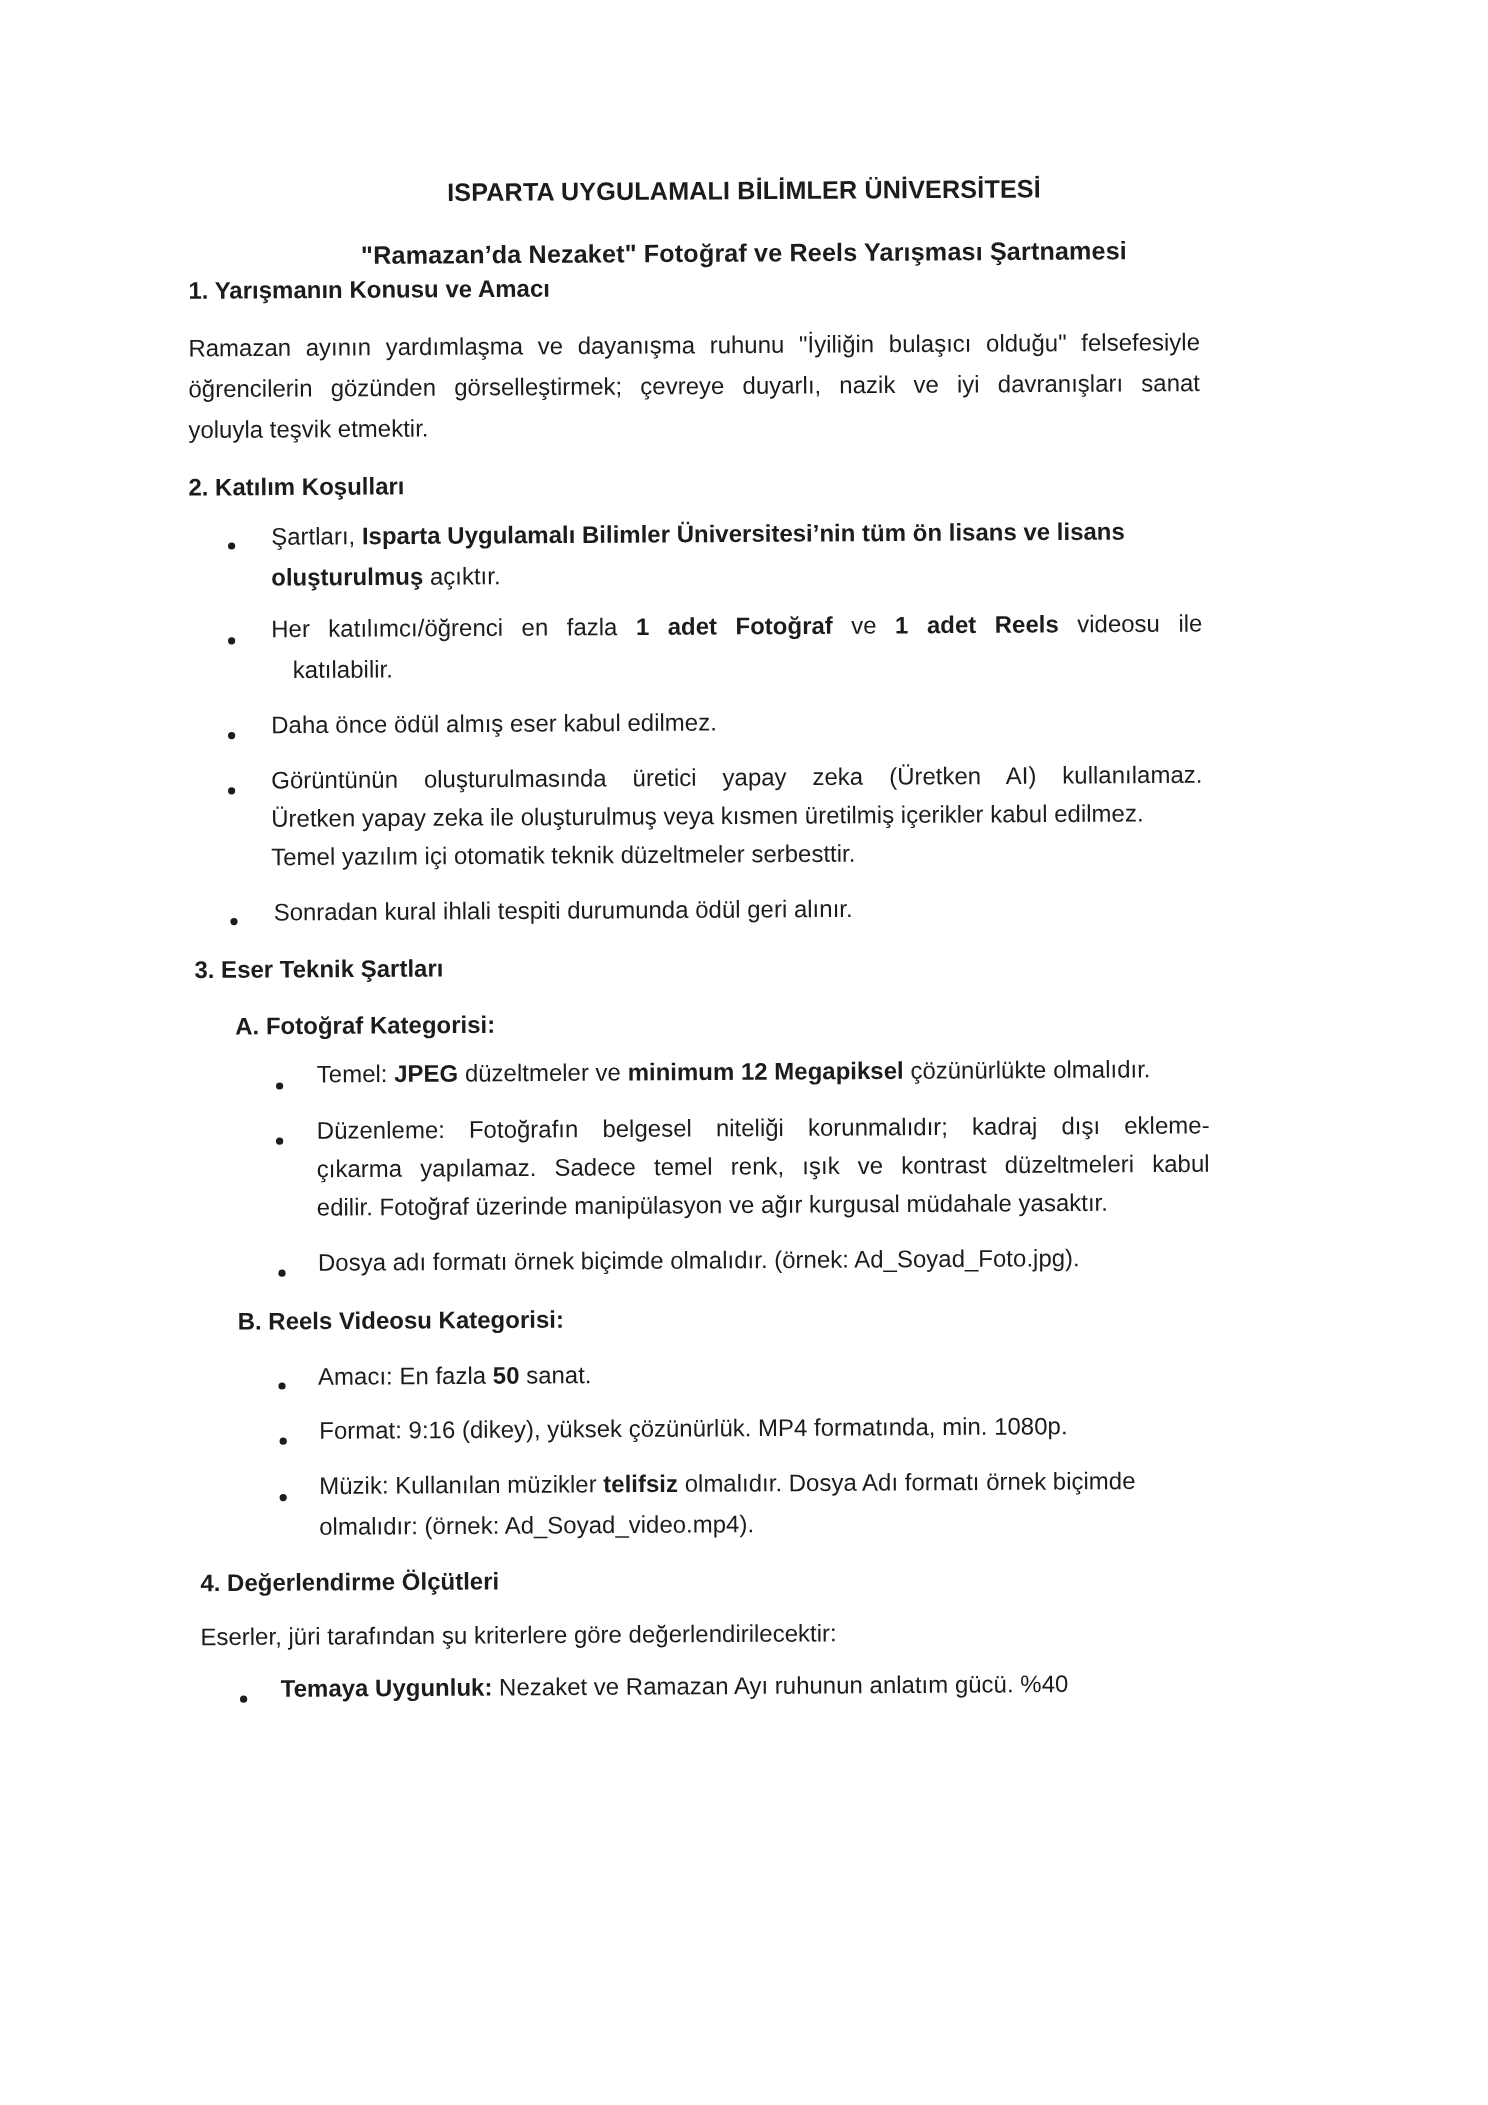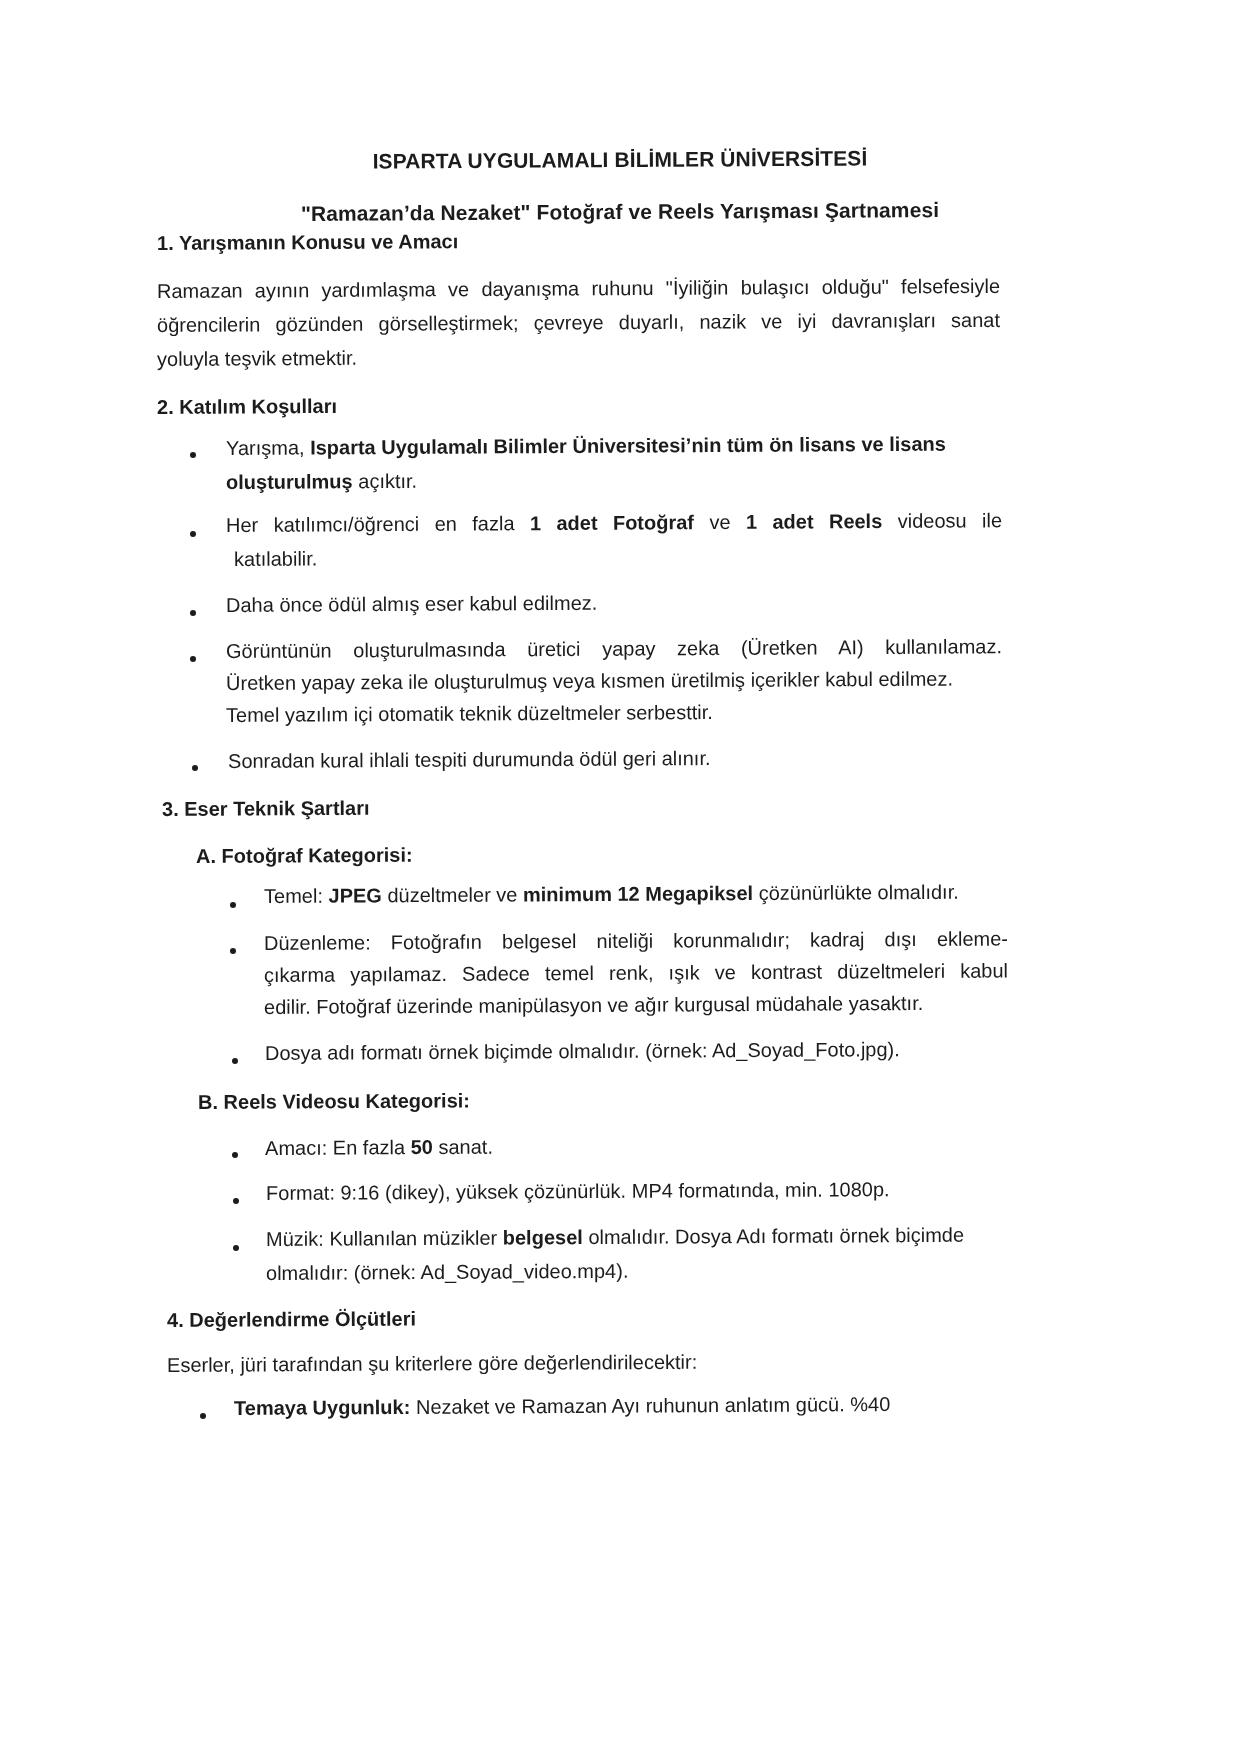--- a/index.html
+++ b/index.html
@@ -37,31 +37,31 @@
 
   <div class="h rot" style="left:157px; top:232px;">1. Yarışmanın Konusu ve Amacı</div>
   <div class="line just rot" style="left:157px; top:280px; width:843px;">Ramazan ayının yardımlaşma ve dayanışma ruhunu "İyiliğin bulaşıcı olduğu" felsefesiyle</div>
   <div class="line just rot" style="left:157px; top:314px; width:843px;">öğrencilerin gözünden görselleştirmek; çevreye duyarlı, nazik ve iyi davranışları sanat</div>
   <div class="line rot" style="left:157px; top:348px;">yoluyla teşvik etmektir.</div>
 
   <div class="h rot" style="left:157px; top:396px;">2. Katılım Koşulları</div>
 
   <div class="bullet" style="left:190px; top:452px;"></div>
   <div class="line rot" style="left:226px; top:437px;">
-    <span>Yarışma, </span><b>Isparta Uygulamalı Bilimler Üniversitesi’nin tüm ön lisans ve lisans</b>
+    <span>Şartları, </span><b>Isparta Uygulamalı Bilimler Üniversitesi’nin tüm ön lisans ve lisans</b>
   </div>
   <div class="line rot" style="left:226px; top:471px;">
     <b>oluşturulmuş</b><span> açıktır.</span>
   </div>
 
   <div class="bullet" style="left:190px; top:531px;"></div>
   <div class="line just rot" style="left:226px; top:514px; width:776px;">
     <span>Her katılımcı/öğrenci en fazla </span><b>1 adet Fotoğraf</b><span> ve </span><b>1 adet Reels</b><span> videosu ile</span>
   </div>
-  <div class="line rot" style="left:234px; top:548px;">katılabilir.</div>
+  <div class="line rot" style="left:244px; top:548px;">katılabilir.</div>
 
   <div class="bullet" style="left:190px; top:610px;"></div>
   <div class="line rot" style="left:226px; top:594px;">Daha önce ödül almış eser kabul edilmez.</div>
 
   <div class="bullet" style="left:190px; top:656px;"></div>
   <div class="line just rot" style="left:226px; top:640px; width:776px;">Görüntünün oluşturulmasında üretici yapay zeka (Üretken AI) kullanılamaz.</div>
   <div class="line rot" style="left:226px; top:672px;">Üretken yapay zeka ile oluşturulmuş veya kısmen üretilmiş içerikler kabul edilmez.</div>
   <div class="line rot" style="left:226px; top:704px;">Temel yazılım içi otomatik teknik düzeltmeler serbesttir.</div>
 
   <div class="bullet" style="left:192px; top:765px;"></div>
@@ -88,21 +88,21 @@
   <div class="bullet" style="left:232px; top:1152px;"></div>
   <div class="line rot" style="left:265px; top:1137px;">
     <span>Amacı: En fazla </span><b>50</b><span> sanat.</span>
   </div>
 
   <div class="bullet" style="left:233px; top:1198px;"></div>
   <div class="line rot" style="left:266px; top:1182px;">Format: 9:16 (dikey), yüksek çözünürlük. MP4 formatında, min. 1080p.</div>
 
   <div class="bullet" style="left:233px; top:1245px;"></div>
   <div class="line rot" style="left:266px; top:1228px;">
-    <span>Müzik: Kullanılan müzikler </span><b>belgesel</b><span> olmalıdır. Dosya Adı formatı örnek biçimde</span>
+    <span>Müzik: Kullanılan müzikler </span><b>telifsiz</b><span> olmalıdır. Dosya Adı formatı örnek biçimde</span>
   </div>
   <div class="line rot" style="left:266px; top:1262px;">olmalıdır: (örnek: Ad_Soyad_video.mp4).</div>
 
   <div class="h rot" style="left:167px; top:1309px;">4. Değerlendirme Ölçütleri</div>
   <div class="line rot" style="left:167px; top:1354px;">Eserler, jüri tarafından şu kriterlere göre değerlendirilecektir:</div>
 
   <div class="bullet" style="left:200px; top:1413px;"></div>
   <div class="line rot" style="left:234px; top:1397px;">
     <b>Temaya Uygunluk:</b><span> Nezaket ve Ramazan Ayı ruhunun anlatım gücü. %40</span>
   </div>

